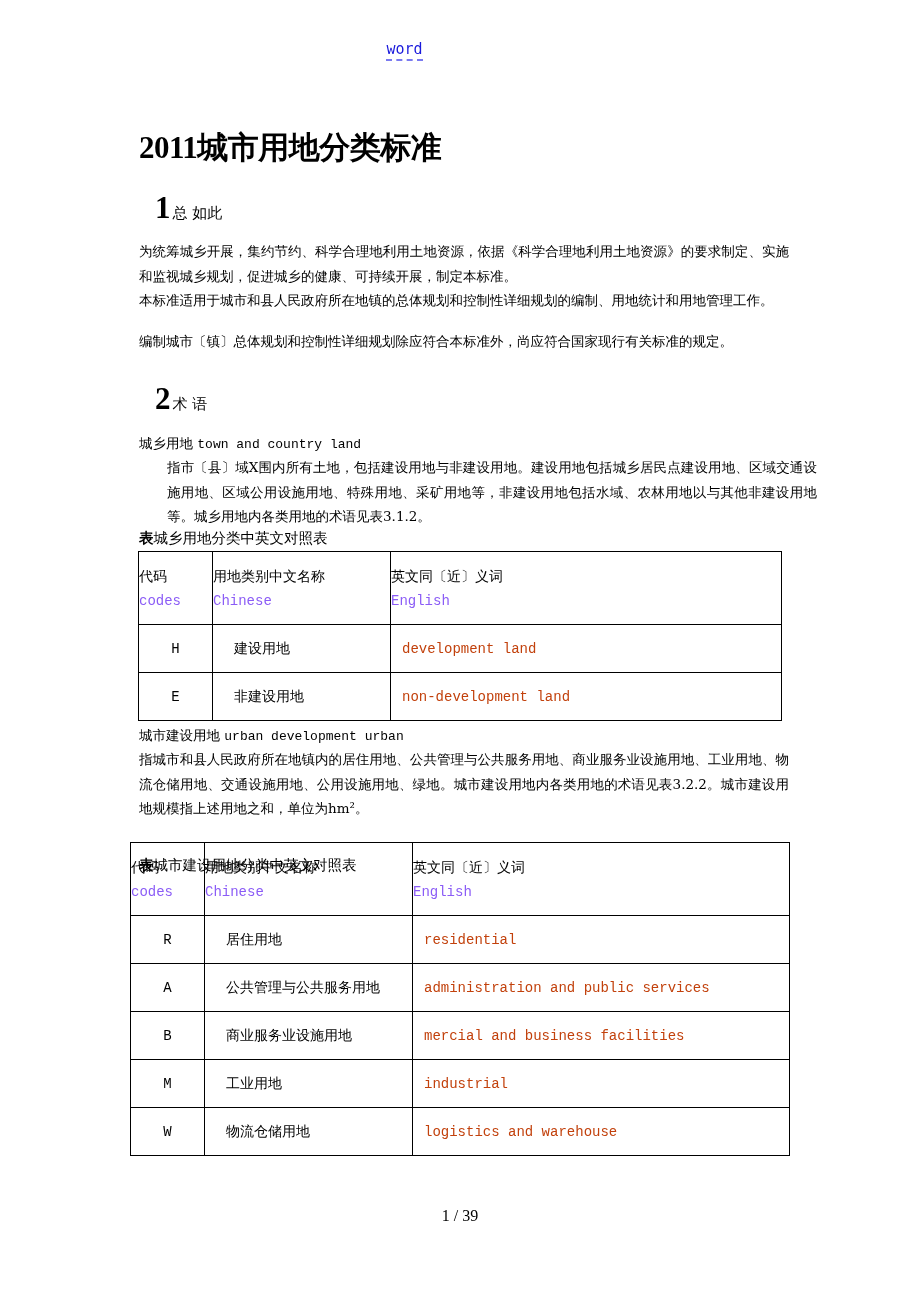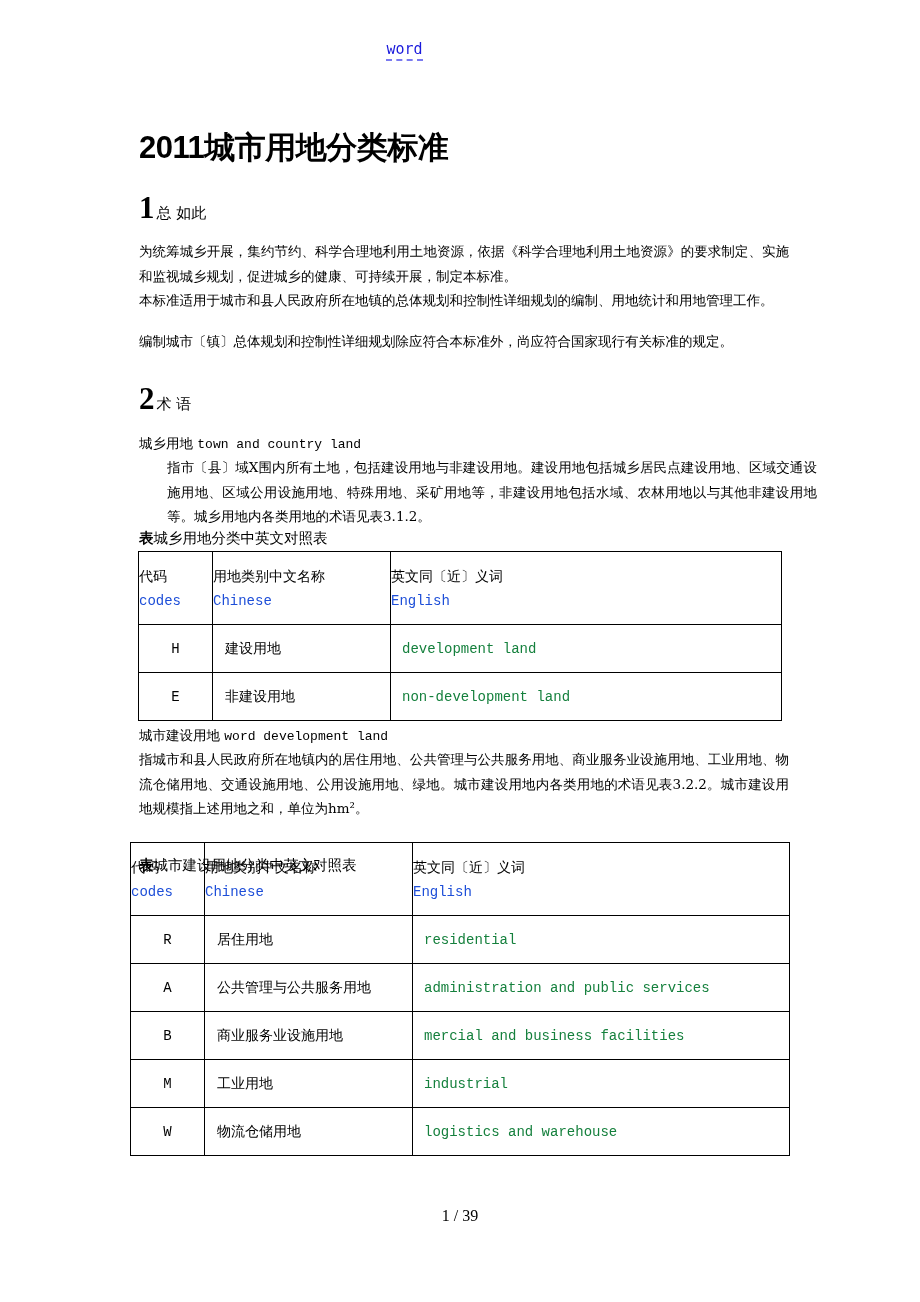--- a/index.html
+++ b/index.html
@@ -9,24 +9,24 @@
   }
   .header-link {
     position: absolute; top: 40px; left: 0; width: 809px; text-align: center;
     font-family: "DejaVu Sans Mono", "Liberation Mono", monospace;
     font-size: 15px; color: #1a1adc;
   }
   .header-link span { border-bottom: 2px dashed #7a7af0; padding-bottom: 1px; cursor: pointer; }
   .page { position: absolute; left: 139px; top: 0; width: 650px; }
   .doc-title {
     position: absolute; top: 127px; left: 0; margin: 0;
-    font-family: Liberation Sans, sans-serif; font-weight: bold;
+    font-family: Liberation Serif, serif; font-weight: bold;
     font-size: 31px; letter-spacing: -0.5px; white-space: nowrap;
   }
-  .sec-heading { position: absolute; left: 0; margin: 0; white-space: nowrap; font-weight: normal; }
+  .sec-heading { position: absolute; left: 16px; margin: 0; white-space: nowrap; font-weight: normal; }
   .sec-heading .num { font-family: "Liberation Serif", "DejaVu Serif", serif; font-weight: bold; font-size: 31px; }
   .sec-heading .txt { font-family: "DejaVu Sans", sans-serif; font-size: 15px; margin-left: 2px; }
   .para {
     position: absolute; left: 0; width: 650px; margin: 0;
     font-family: "DejaVu Serif", "Liberation Serif", serif; font-size: 13.5px; line-height: 24.5px;
     text-align: justify;
   }
   .mono { font-family: "Liberation Mono", "DejaVu Sans Mono", monospace; font-size: 13px; }
   .caption {
     position: absolute; left: 0; margin: 0;
@@ -34,24 +34,24 @@
   }
   .caption b { font-weight: bold; }
   table.land {
     position: absolute; border-collapse: collapse; table-layout: fixed;
     font-family: "DejaVu Serif", "Liberation Serif", serif; font-size: 14px;
   }
   table.land td, table.land th {
     border: 1.5px solid #000; padding: 0; vertical-align: middle; font-weight: normal;
   }
   table.land th { line-height: 24px; text-align: left; }
-  table.land th .en { font-family: "Liberation Mono", "DejaVu Sans Mono", monospace; font-size: 14px; color: #1d4ed8; }
+  table.land th .en { font-family: "Liberation Mono", "DejaVu Sans Mono", monospace; font-size: 14px; color: #8b5cf6; }
   table.land td.code { text-align: center; font-family: "Liberation Mono", "DejaVu Sans Mono", monospace; font-size: 14px; }
-  table.land td.cn { padding-left: 12px; }
-  table.land td.en { padding-left: 11px; font-family: "Liberation Mono", "DejaVu Sans Mono", monospace; font-size: 14px; color: #15803d; }
+  table.land td.cn { padding-left: 21px; }
+  table.land td.en { padding-left: 11px; font-family: "Liberation Mono", "DejaVu Sans Mono", monospace; font-size: 14px; color: #c2410c; }
   .footer {
     position: absolute; top: 1207px; left: 0; width: 920px; text-align: center;
     font-family: "Liberation Serif", "DejaVu Serif", serif; font-size: 16px;
   }
 </style>
 </head>
 <body>
 
 <div class="header-link">
   <span>word</span>
@@ -105,21 +105,21 @@
     <td class="code">E</td>
     <td class="cn">非建设用地</td>
     <td class="en">non-development land</td>
   </tr>
 </tbody>
   </table>
 
 <div class="page">
   <p class="para" style="top:723px;">
     <span>城市建设用地</span>
-    <span class="mono">word development land</span>
+    <span class="mono">urban development urban</span>
   </p>
   <p class="para" style="top:747px;">指城市和县人民政府所在地镇内的居住用地、公共管理与公共服务用地、商业服务业设施用地、工业用地、物流仓储用地、交通设施用地、公用设施用地、绿地。城市建设用地内各类用地的术语见表3.2.2。城市建设用地规模指上述用地之和，单位为hm²。</p>
 
   <p class="caption" style="top:856px;">
     <b>表</b><span>城市建设用地分类中英文对照表</span>
   </p>
 </div>
 
 <table class="land" style="left:130px; top:842px; width:660px;">
   <colgroup>

